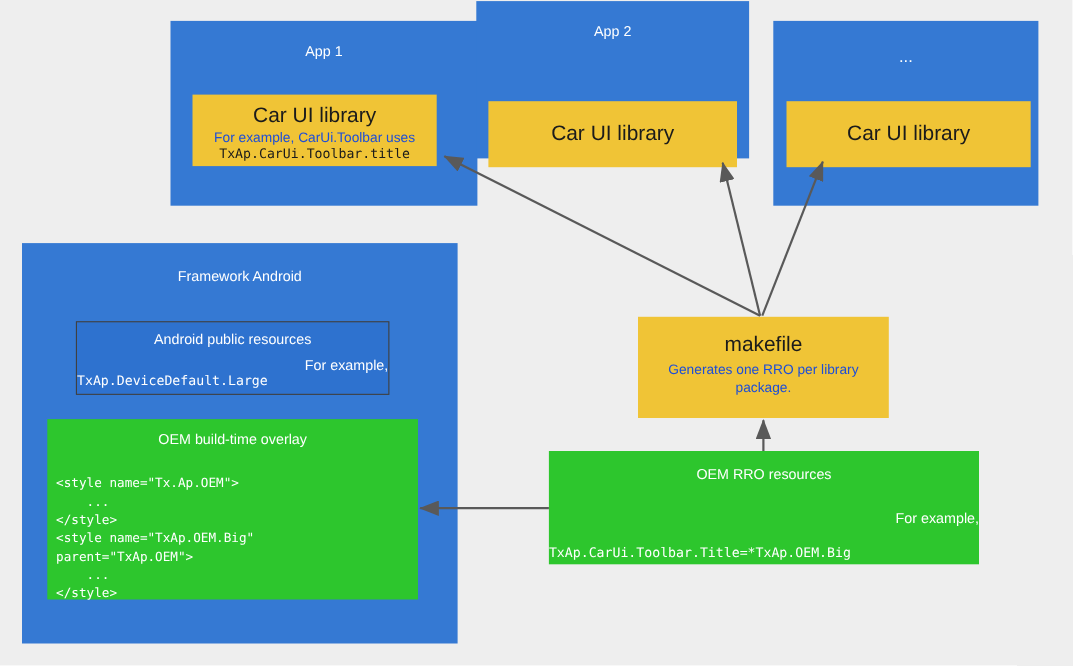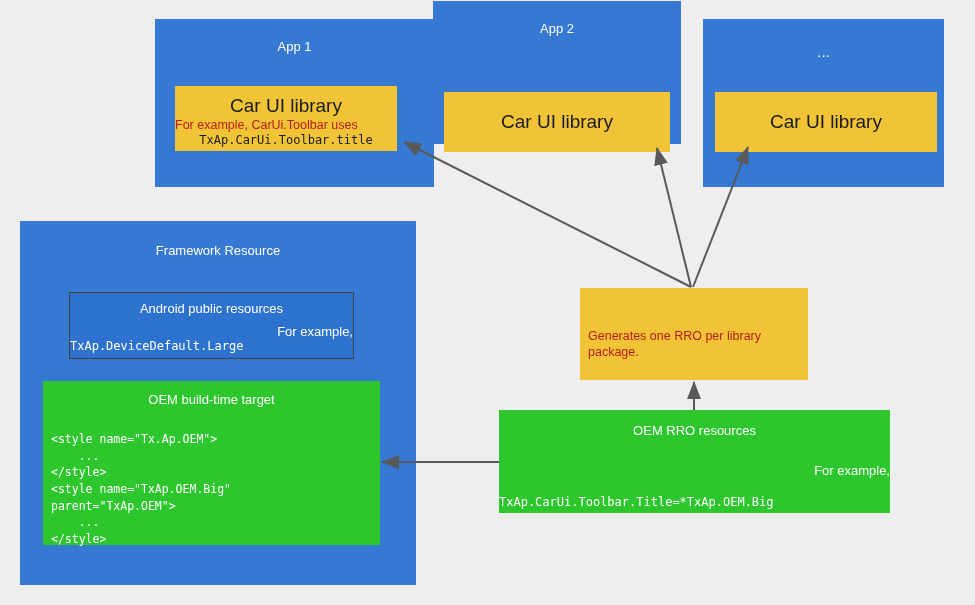--- a/index.html
+++ b/index.html
@@ -44,21 +44,22 @@
     font-weight: 400;
     line-height: 1.25;
   }
   .sub-white {
     color: #ffffff;
     text-align: right;
     font-size: 13px;
     line-height: 1.3;
   }
   .sub-dark {
-    color: #b91c1c;
+    color: #1d4ed8;
+    text-align: center;
     font-size: 12.5px;
     line-height: 1.3;
   }
   .mono-white {
     color: #ffffff;
     font-family: "DejaVu Sans Mono", monospace;
     font-size: 12px;
     line-height: 1.35;
   }
   .mono-dark {
@@ -152,41 +153,42 @@
   </div>
 
   <div class="box blue" id="appn-box">
     <div class="title-white" id="appn-title">...</div>
   </div>
   <div class="box yellow" id="appn-lib">
     <div class="title-dark" id="appn-lib-title">Car UI library</div>
   </div>
 
   <div class="box blue" id="framework-box">
-    <div class="title-white" id="framework-title">Framework Resource</div>
+    <div class="title-white" id="framework-title">Framework Android</div>
   </div>
 
   <div class="box outlined" id="android-res-box">
     <div class="title-white" id="android-res-title">Android public resources</div>
     <div class="sub-white" id="android-res-sub">For example,</div>
     <div class="mono-white" id="android-res-mono">TxAp.DeviceDefault.Large</div>
   </div>
 
   <div class="box green" id="oem-overlay-box">
-    <div class="title-white" id="oem-overlay-title">OEM build-time target</div>
+    <div class="title-white" id="oem-overlay-title">OEM build-time overlay</div>
     <div class="code-block" id="oem-overlay-code">&lt;style name="Tx.Ap.OEM"&gt;
     ...
 &lt;/style&gt;
 &lt;style name="TxAp.OEM.Big"
 parent="TxAp.OEM"&gt;
     ...
 &lt;/style&gt;</div>
   </div>
 
   <div class="box yellow" id="makefile-box">
+    <div class="title-dark" id="makefile-title">makefile</div>
     <div class="sub-dark" id="makefile-sub">Generates one RRO per library package.</div>
   </div>
 
   <div class="box green" id="oem-rro-box">
     <div class="title-white" id="oem-rro-title">OEM RRO resources</div>
     <div class="sub-white" id="oem-rro-sub">For example,</div>
     <div class="mono-white" id="oem-rro-mono">TxAp.CarUi.Toolbar.Title=*TxAp.OEM.Big</div>
   </div>
 
   <svg id="arrow-layer" viewBox="0 0 975 605" width="975" height="605">

